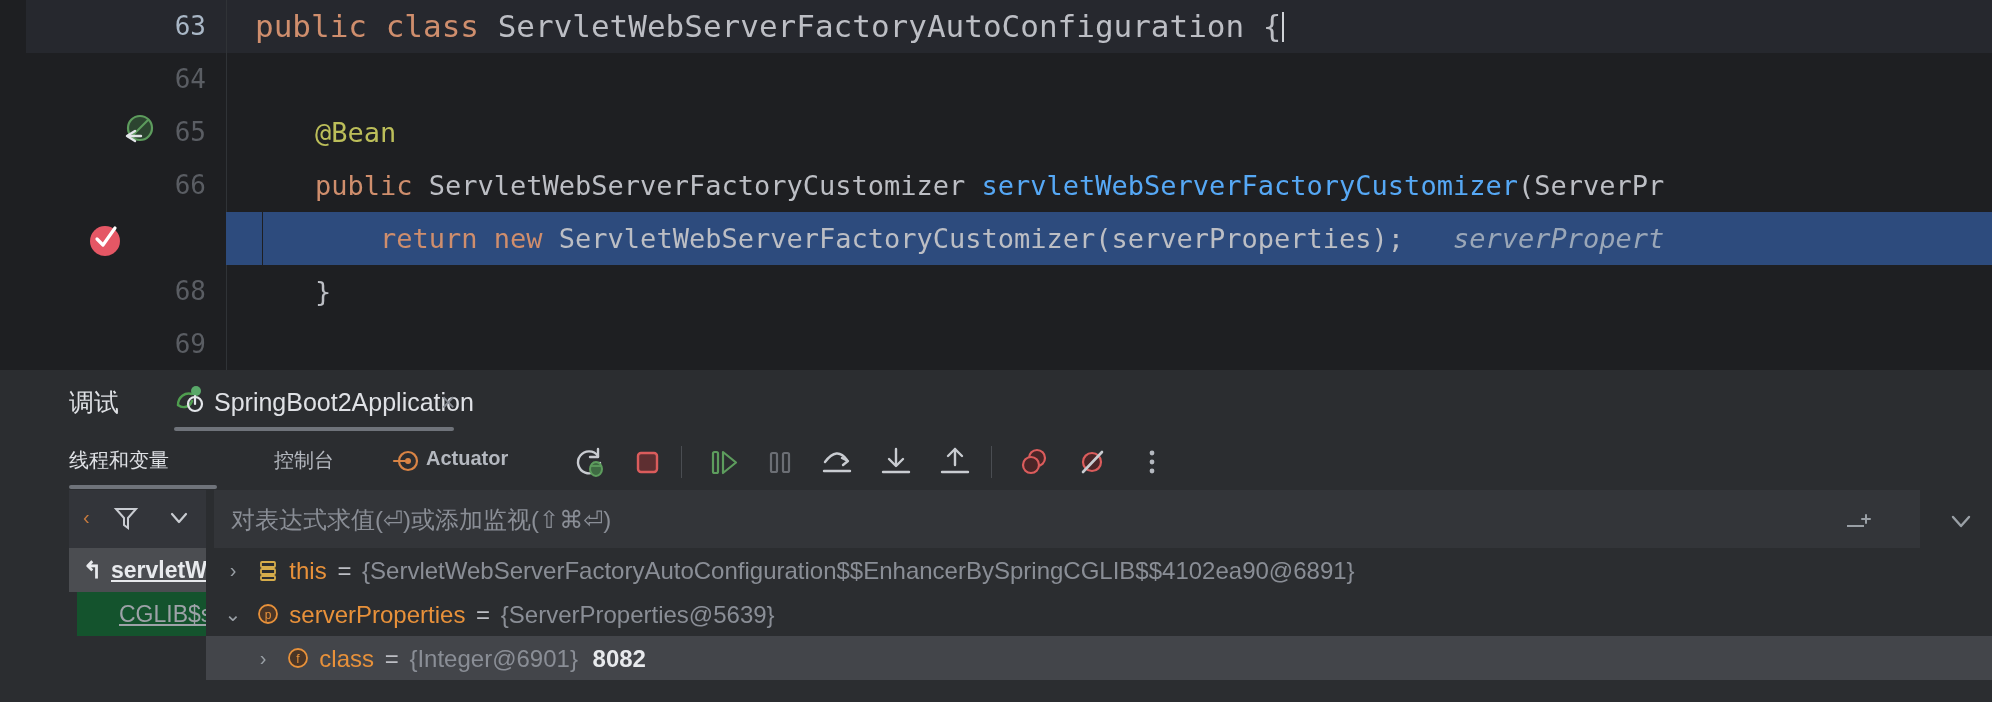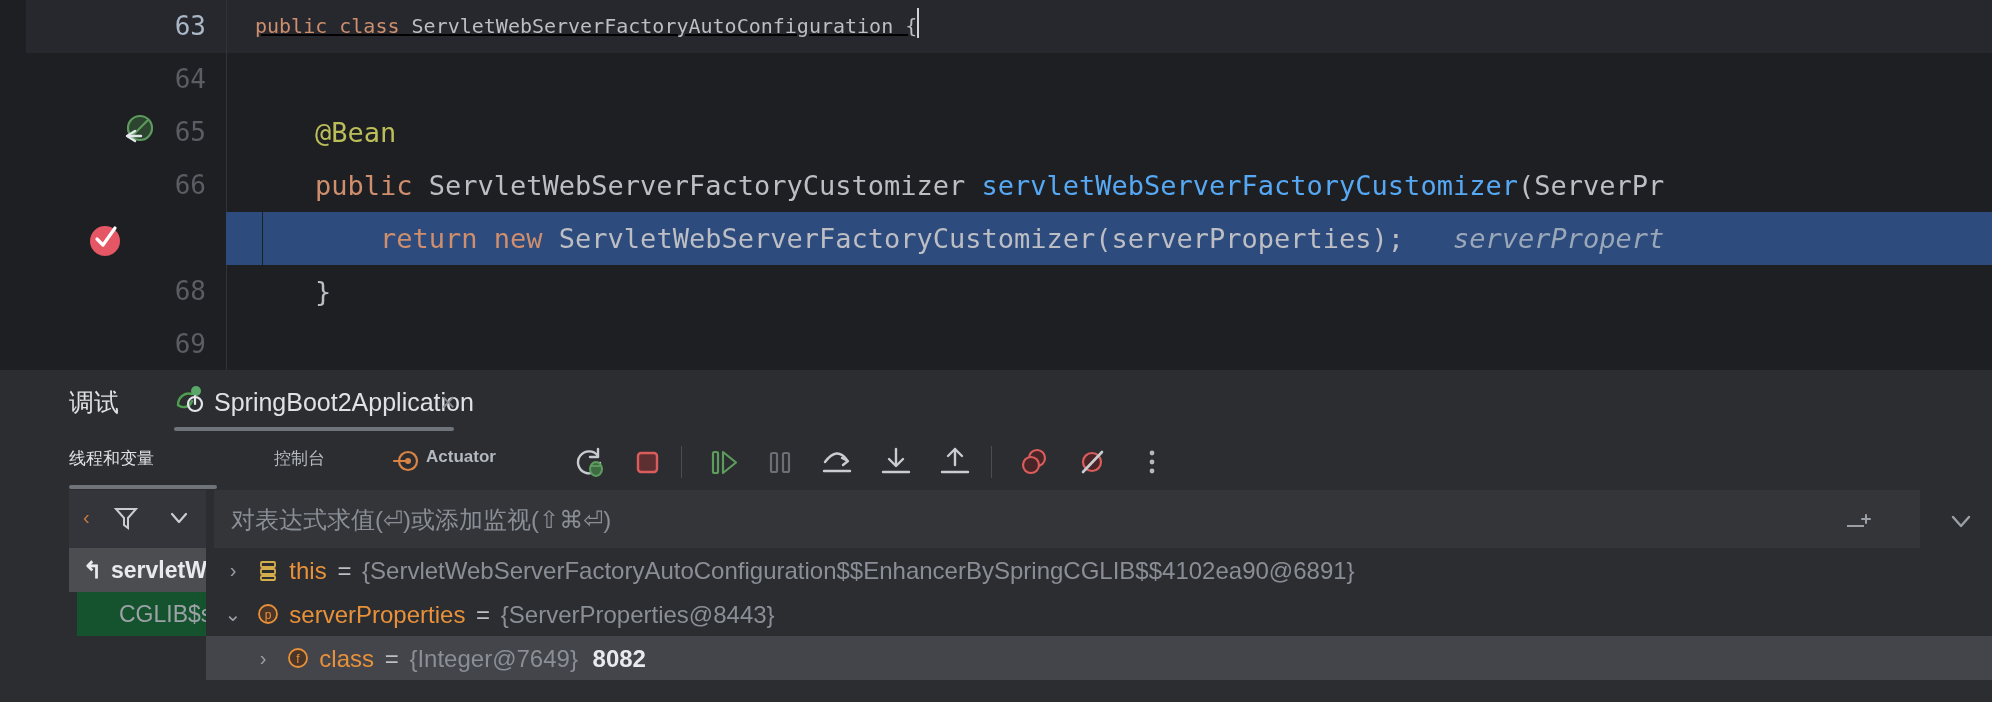--- a/index.html
+++ b/index.html
@@ -107,21 +107,21 @@
     background: #6f737a; border-radius: 2px;
   }
 
   
   .sub-row {
     position: absolute; left: 0; top: 62px; right: 0; height: 58px;
     background: #2b2d30;
   }
   .subtab {
     position: absolute; top: 15px;
-    color: #dfe1e5; font-size: 17px; white-space: nowrap;
+    color: #dfe1e5; font-size: 20px; white-space: nowrap;
   }
   .subtab.muted { color: #b4b8bf; }
   .subtab-underline {
     position: absolute; left: 43px; top: 53px; width: 148px; height: 4px;
     background: #6f737a; border-radius: 2px;
   }
   .tb-icon { position: absolute; top: 12px; }
   .tb-sep {
     position: absolute; top: 14px; width: 1px; height: 32px; background: #4a4d52;
   }
@@ -147,21 +147,21 @@
     position: absolute; right: 0; top: 0; width: 72px; height: 58px;
   }
 
   
   .frames {
     position: absolute; left: 43px; top: 178px; width: 137px; bottom: 0;
     background: #2b2d30; overflow: hidden;
   }
   .frame-row {
     height: 44px; line-height: 44px; white-space: nowrap; overflow: hidden;
-    color: #9ea2a8; font-size: 23px; padding-left: 14px;
+    color: #9ea2a8; font-size: 23px; padding-left: 14px; text-decoration: underline;
   }
   .frame-row.selected { background: #4b4d51; color: #e8eaed; font-weight: bold; }
   .frame-row.exec { background: #14532d; margin-left: 8px; }
 
   .vars {
     position: absolute; left: 180px; top: 178px; right: 0; bottom: 0;
     background: #2b2d30; overflow: hidden;
   }
   .var-row {
     position: relative; height: 44px; line-height: 44px; white-space: nowrap;
@@ -281,21 +281,21 @@
       </svg>
     </span>
 
     <span style="position:absolute;left:62px;top:222px;">
       <svg width="36" height="36" viewBox="0 0 36 36">
         <circle cx="17" cy="19" r="15" fill="#e55765"></circle>
         <path d="M9 17 L15 23 L27 6" fill="none" stroke="#ffffff" stroke-width="3.2" stroke-linecap="round" stroke-linejoin="round"></path>
       </svg>
     </span>
 
-    <span style="position:absolute;left:229px;top:0;height:53px;line-height:53px;white-space:pre;font-family:'DejaVu Sans Mono',monospace;font-size:20px;text-decoration:underline;"><span class="kw">public class </span><span class="ident">ServletWebServerFactoryAutoConfiguration {</span><span style="display:inline-block;width:2px;height:30px;background:#cfd2d6;vertical-align:-5px;"></span></span>
+    <span style="position:absolute;left:229px;top:0;height:53px;line-height:53px;white-space:pre;font-family:'DejaVu Sans Mono',monospace;font-size:31px;"><span class="kw">public class </span><span class="ident">ServletWebServerFactoryAutoConfiguration {</span><span style="display:inline-block;width:2px;height:30px;background:#cfd2d6;vertical-align:-5px;"></span></span>
 
     <span style="position:absolute;left:289px;top:106px;height:53px;line-height:53px;white-space:pre;font-family:'DejaVu Sans Mono',monospace;font-size:27px;"><span class="anno">@Bean</span></span>
 
     <span style="position:absolute;left:289px;top:159px;height:53px;line-height:53px;white-space:pre;font-family:'DejaVu Sans Mono',monospace;font-size:27px;"><span class="kw">public </span><span class="ident">ServletWebServerFactoryCustomizer </span><span class="mth">servletWebServerFactoryCustomizer</span><span class="ident">(ServerPr</span></span>
 
     <span style="position:absolute;left:289px;top:212px;height:53px;line-height:53px;white-space:pre;font-family:'DejaVu Sans Mono',monospace;font-size:27px;"><span class="kw">    return </span><span class="kw">new </span><span class="ident">ServletWebServerFactoryCustomizer(serverProperties);</span><span class="hint">   serverPropert</span></span>
 
     <span style="position:absolute;left:289px;top:265px;height:53px;line-height:53px;white-space:pre;font-family:'DejaVu Sans Mono',monospace;font-size:27px;"><span class="ident">}</span></span>
   </div>
 
@@ -471,31 +471,31 @@
       <div class="var-row" style="padding-left:14px;">
         <span class="chev">⌄</span>
         <span class="vicon">
           <svg width="26" height="26" viewBox="0 0 26 26">
             <circle cx="13" cy="13" r="9" fill="#4a3526" stroke="#e8913a" stroke-width="1.8"></circle>
             <text x="13" y="18" font-size="12" fill="#e8913a" text-anchor="middle" font-family="'Liberation Sans',sans-serif">p</text>
           </svg>
         </span>
         <span class="vname">serverProperties</span>
         <span class="veq">=</span>
-        <span class="vval">{ServerProperties@8443}</span>
+        <span class="vval">{ServerProperties@5639}</span>
       </div>
 
       <div class="var-row selected" style="padding-left:44px;">
         <span class="chev">›</span>
         <span class="vicon">
           <svg width="26" height="26" viewBox="0 0 26 26">
             <circle cx="13" cy="13" r="9" fill="#4a3526" stroke="#e8913a" stroke-width="1.8"></circle>
             <text x="13" y="18" font-size="12" fill="#e8913a" text-anchor="middle" font-family="'Liberation Sans',sans-serif">f</text>
           </svg>
         </span>
         <span class="vname">class</span>
         <span class="veq">=</span>
-        <span class="vval">{Integer@7649}</span>
+        <span class="vval">{Integer@6901}</span>
         <span class="vnum" style="margin-left:8px;">8082</span>
       </div>
     </div>
   </div>
 </div>
 
 </body></html>

